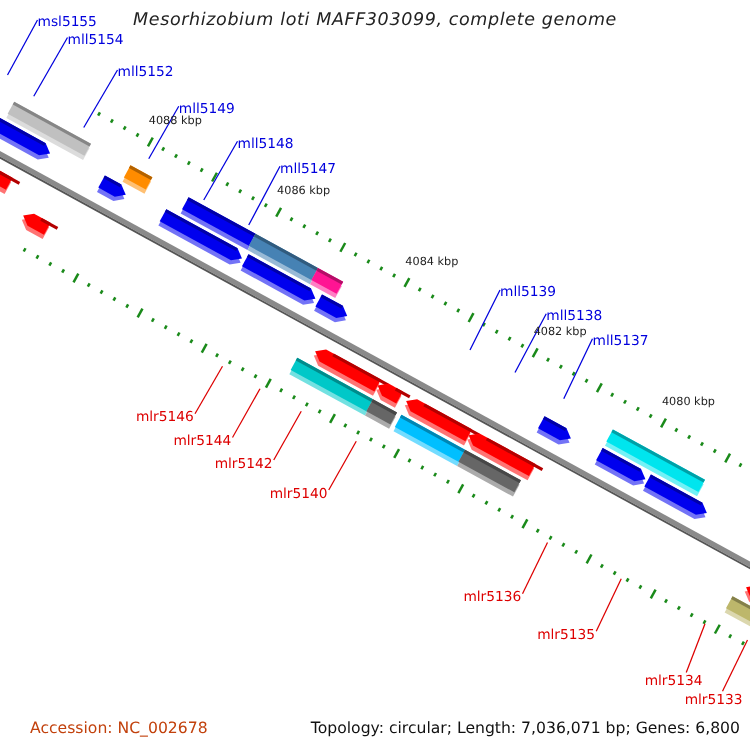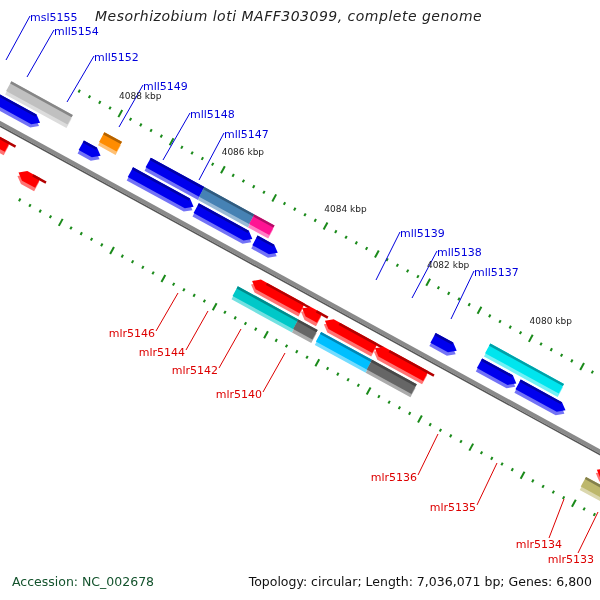--- a/index.html
+++ b/index.html
@@ -1,18 +1,18 @@
 <!DOCTYPE html>
 <html><head>
 <meta charset="utf-8">
 <style>
   html,body{margin:0;padding:0;background:#fff;}
   body{width:600px;height:600px;position:relative;overflow:hidden;font-family:"DejaVu Sans","Liberation Sans",sans-serif;}
-  #title{position:absolute;top:8px;left:0;width:100%;font-style:italic;font-size:14px;color:#222;letter-spacing:0.5px;margin-left:95px;width:410px;}
-  #footer-left{position:absolute;left:12px;top:574px;font-size:12.5px;color:#14532d;}
+  #title{position:absolute;top:8px;left:0;width:100%;text-align:center;font-style:italic;font-size:14px;color:#222;letter-spacing:0.5px;margin-left:95px;width:410px;}
+  #footer-left{position:absolute;left:24px;top:574px;font-size:12.5px;color:#c2410c;}
   #footer-right{position:absolute;right:8px;top:574px;font-size:12.5px;color:#111;margin-left:35px;}
   svg{position:absolute;left:0;top:0;}
   .kbp{font-size:9px;fill:#222;}
   .lbl{font-size:11px;}
 </style>
 </head>
 <body>
 
 <div id="title">Mesorhizobium loti MAFF303099, complete genome</div>
 

